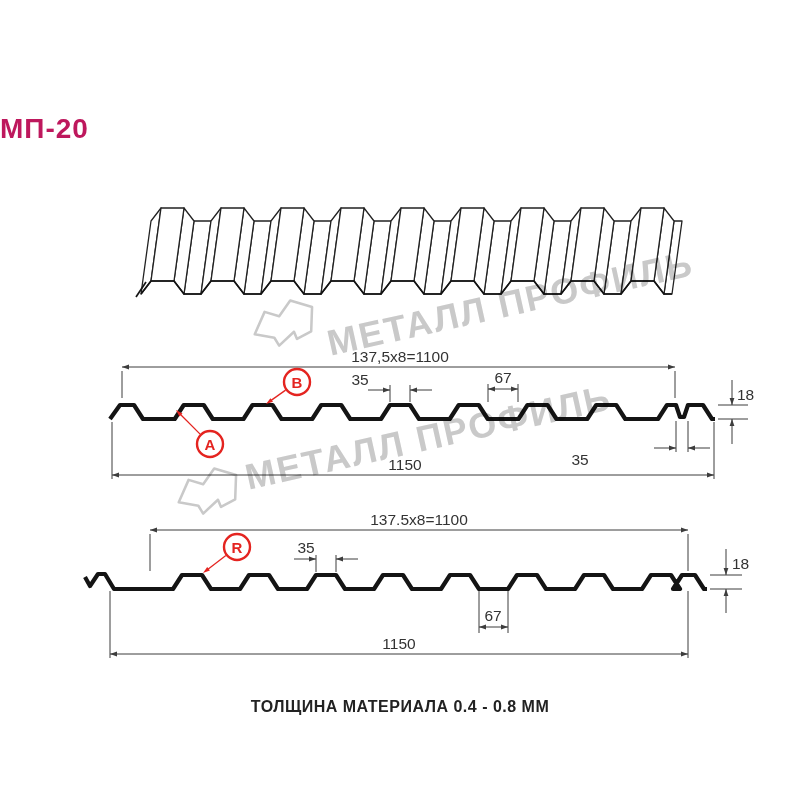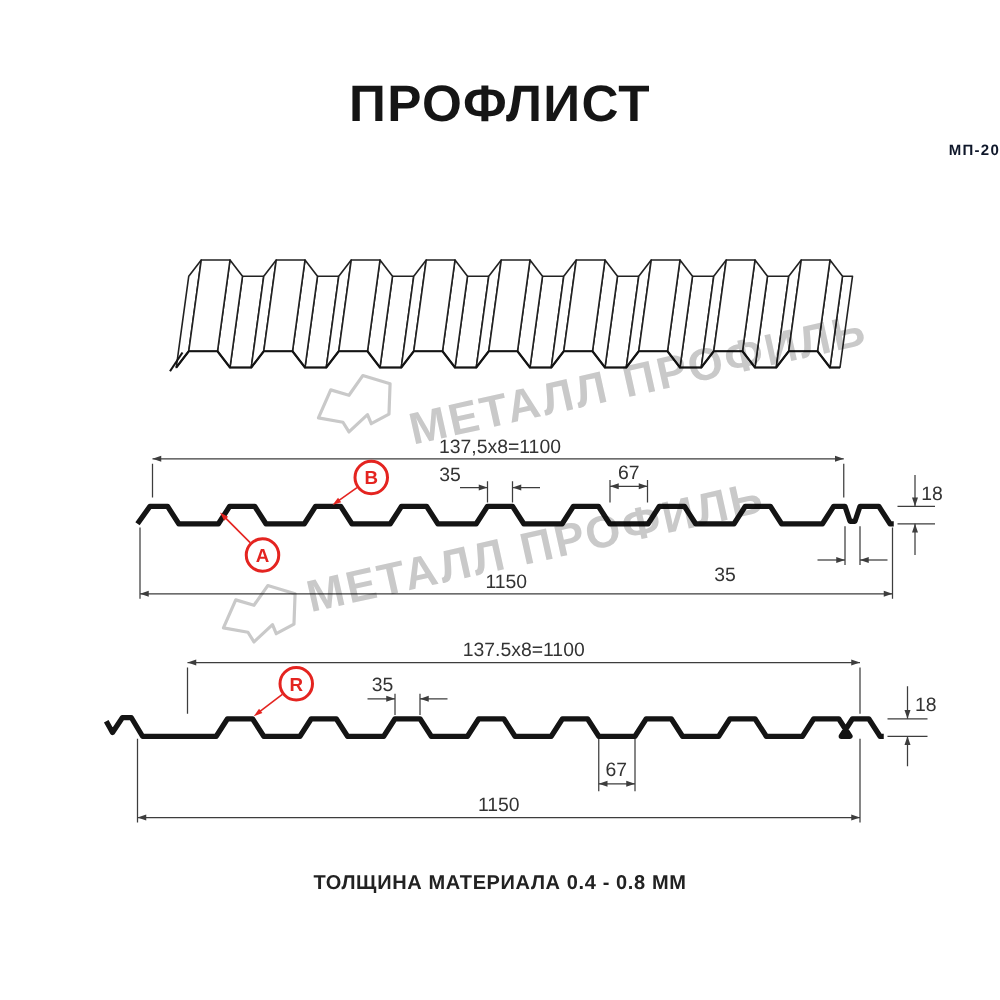--- a/index.html
+++ b/index.html
@@ -1,38 +1,37 @@
 <!DOCTYPE html>
 <html style="--red: #e42420; --wm: #c9c9c9;"><head>
 <meta charset="utf-8">
 <style>
   html,body{margin:0;padding:0;background:#fff;}
   .canvas{position:relative;width:800px;height:800px;background:#fff;overflow:hidden;
           font-family:"Liberation Sans",sans-serif;}
   .title{position:absolute;top:60px;left:0;width:100%;text-align:center;
          font-size:41px;font-weight:700;letter-spacing:1px;color:#151515;}
-  .subtitle{position:absolute;top:113px;left:0;width:100%;text-align:right;
-         font-size:12px;font-weight:600;letter-spacing:1px;color:#0f172a;}
+  .subtitle{position:absolute;top:113px;left:0;width:100%;text-align:left;
+         font-size:28px;font-weight:600;letter-spacing:1px;color:#be185d;}
   .footer{position:absolute;top:698px;left:0;width:100%;text-align:center;
          font-size:16px;font-weight:600;letter-spacing:.5px;color:#222;}
   svg.diagram{position:absolute;z-index:2;}
   .wm{position:absolute;z-index:5;color:var(--wm);font-weight:700;font-size:36px;
       letter-spacing:2px;line-height:40px;white-space:nowrap;
       transform:rotate(-12.5deg);transform-origin:0 50%;mix-blend-mode:multiply;}
   .wm-logo{position:absolute;z-index:5;mix-blend-mode:multiply;transform:rotate(-10deg);}
   .dim{font-size:15.5px;fill:#333;}
   .callout-letter{font-size:15px;font-weight:600;fill:var(--red);}
   .callout-circle{fill:#fff;stroke:var(--red);stroke-width:2.4px;}
 </style>
 </head>
 <body>
 
 <div class="canvas">
 
-  <div class="title">ПРОФЛИСТ</div>
   <div class="subtitle">МП-20</div>
 
   <svg class="diagram" id="sheet3d" style="left:105px;top:196px" width="600" height="128" viewBox="0 0 600 128">
     <g id="sheet3d-geom">
         <polygon points="79,98 96,98 106,25 89,25" fill="#fff" stroke="#222" stroke-width="1.3" stroke-linejoin="round"></polygon>
         <polygon points="139,98 156,98 166,25 149,25" fill="#fff" stroke="#222" stroke-width="1.3" stroke-linejoin="round"></polygon>
         <polygon points="199,98 216,98 226,25 209,25" fill="#fff" stroke="#222" stroke-width="1.3" stroke-linejoin="round"></polygon>
         <polygon points="259,98 276,98 286,25 269,25" fill="#fff" stroke="#222" stroke-width="1.3" stroke-linejoin="round"></polygon>
         <polygon points="319,98 336,98 346,25 329,25" fill="#fff" stroke="#222" stroke-width="1.3" stroke-linejoin="round"></polygon>
         <polygon points="379,98 396,98 406,25 389,25" fill="#fff" stroke="#222" stroke-width="1.3" stroke-linejoin="round"></polygon>

